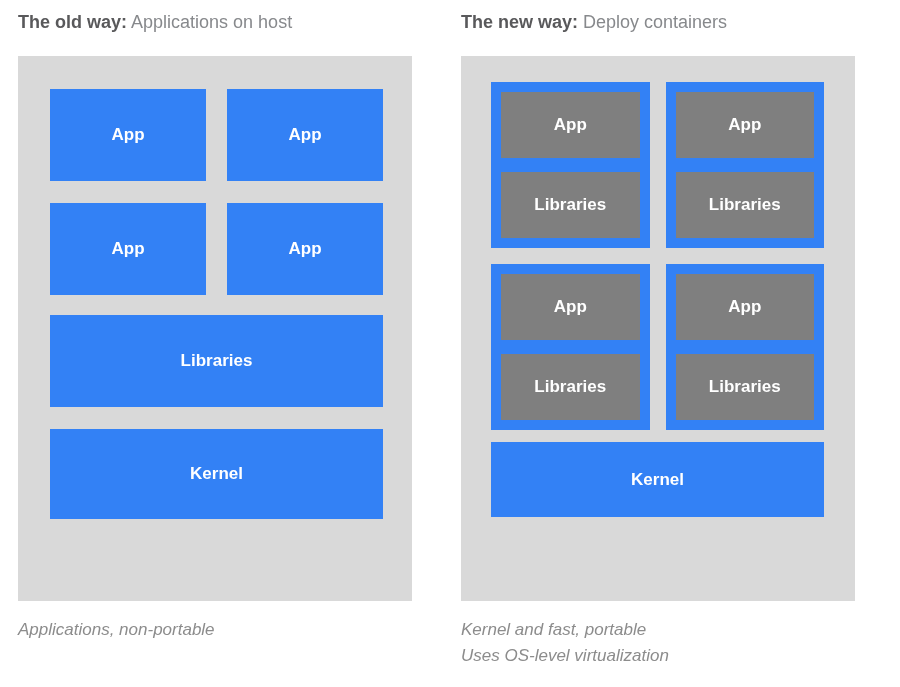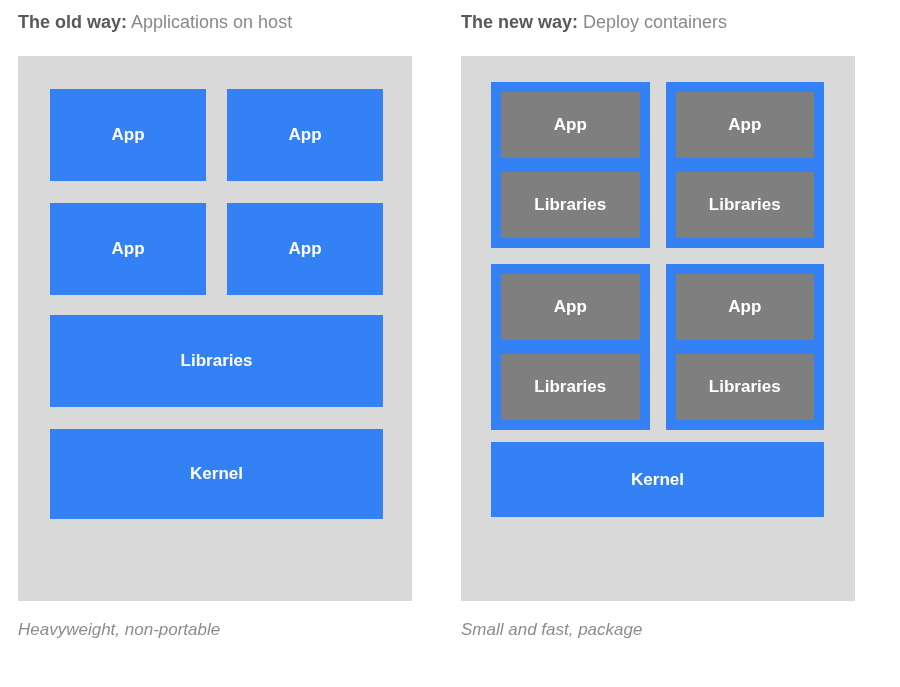--- a/index.html
+++ b/index.html
@@ -108,21 +108,21 @@
     <div class="app-grid">
       <div class="blue-box app-box">App</div>
       <div class="blue-box app-box">App</div>
       <div class="blue-box app-box">App</div>
       <div class="blue-box app-box">App</div>
     </div>
     <div class="blue-box wide-box">Libraries</div>
     <div class="blue-box kernel-box-old">Kernel</div>
   </div>
   <div class="caption">
-    <div>Heavyweight, non-portable</div>
+    <div>Applications, non-portable</div>
   </div>
 </div>
 
 <div class="column new">
   <div class="col-title">
     <span class="title-bold">The new way:</span><span class="title-rest"> Deploy containers</span>
   </div>
   <div class="panel new-panel">
     <div class="container-grid">
       <div class="container-box">
@@ -138,15 +138,16 @@
         <div class="gray-box">Libraries</div>
       </div>
       <div class="container-box">
         <div class="gray-box">App</div>
         <div class="gray-box">Libraries</div>
       </div>
     </div>
     <div class="blue-box kernel-box-new">Kernel</div>
   </div>
   <div class="caption">
-    <div>Small and fast, package</div>
+    <div>Kernel and fast, portable</div>
+    <div>Uses OS-level virtualization</div>
   </div>
 </div>
 
 </body></html>

